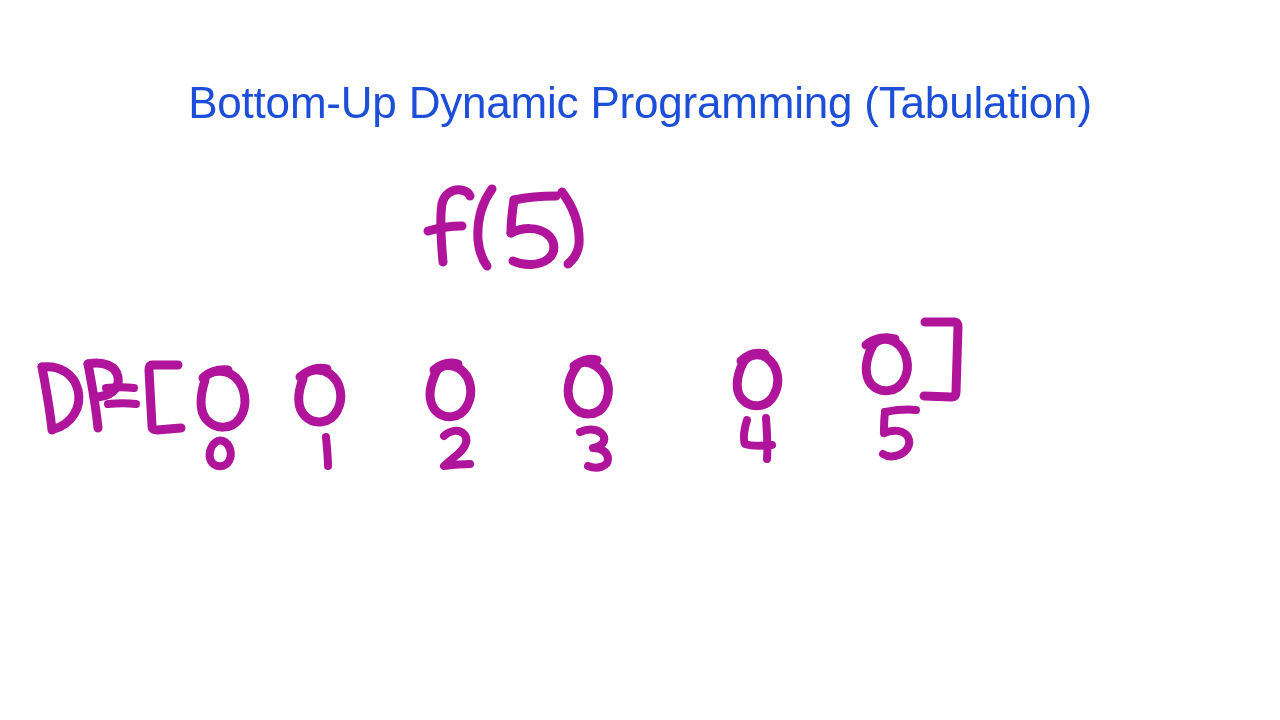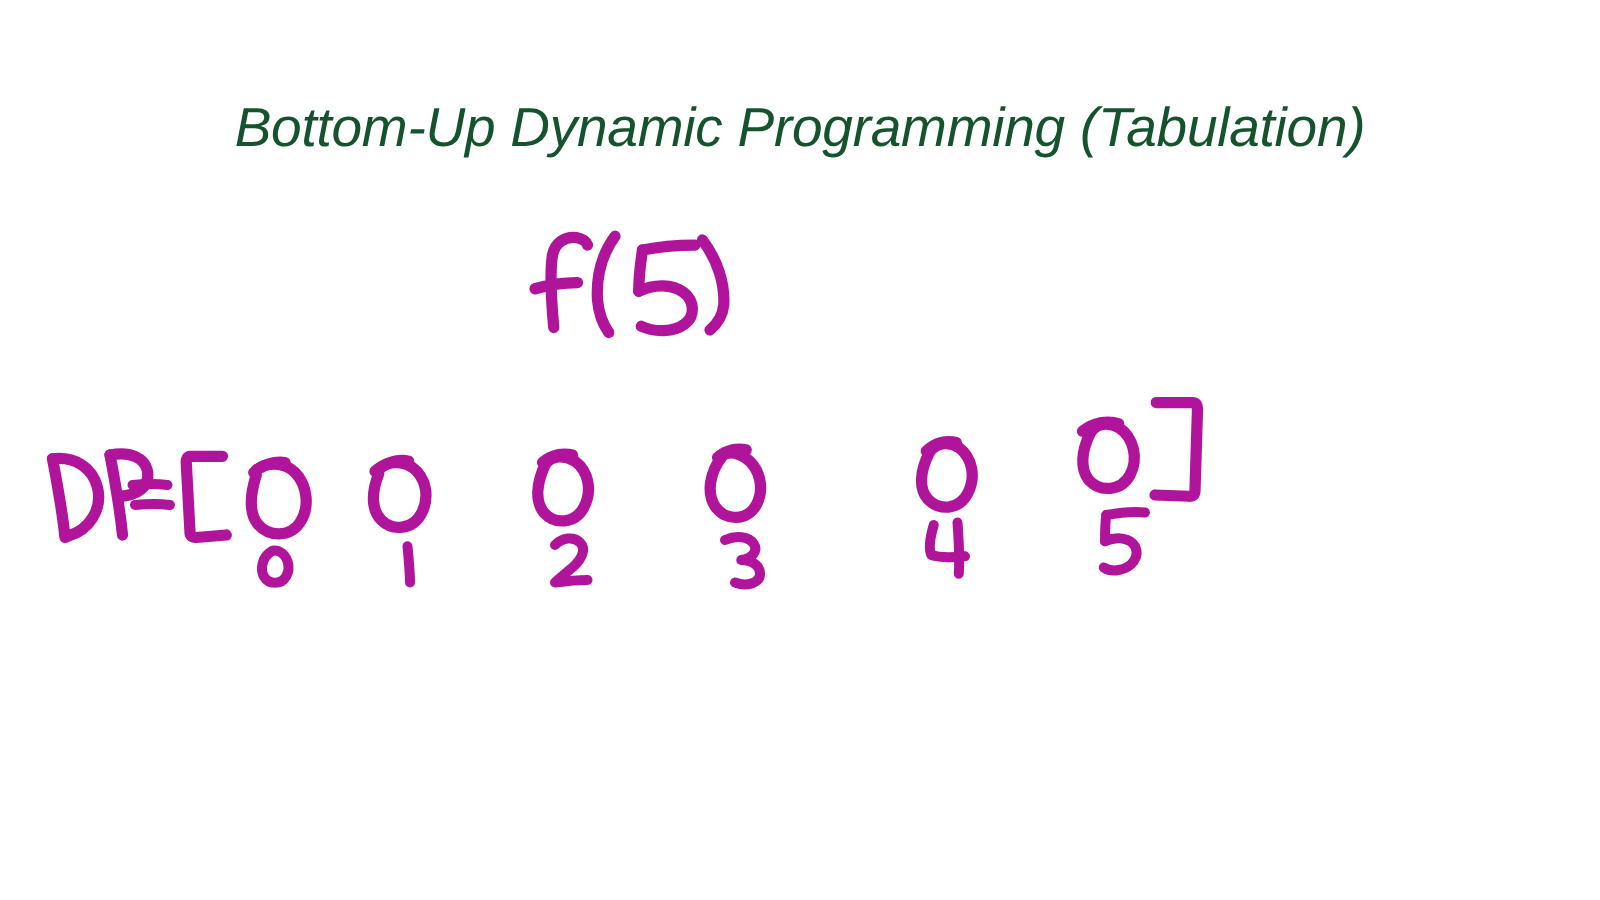--- a/index.html
+++ b/index.html
@@ -64,21 +64,21 @@
     height: 1px;
     overflow: hidden;
     clip: rect(0 0 0 0);
     white-space: nowrap;
     color: #b0149b;
   }
 </style>
 </head>
 <body style="background: rgb(255, 255, 255);">
 
-<div id="slide-title" style="color: #14532d; font-style: italic;">Bottom-Up Dynamic Programming (Tabulation)</div>
+<div id="slide-title" style="color: #1d4ed8;">Bottom-Up Dynamic Programming (Tabulation)</div>
 
 <div id="ink-canvas">
   <svg viewBox="0 0 1280 720" xmlns="http://www.w3.org/2000/svg">
 
     <g>
 
       <path class="ink" d="M443 262 C441 240 440 216 442 204 C444 194 452 189 461 190 C466 191 469 193 470 196" stroke="#b0149b"></path>
 
       <path class="ink" d="M428 231 C438 228 450 226 462 226" stroke="#b0149b"></path>
 

